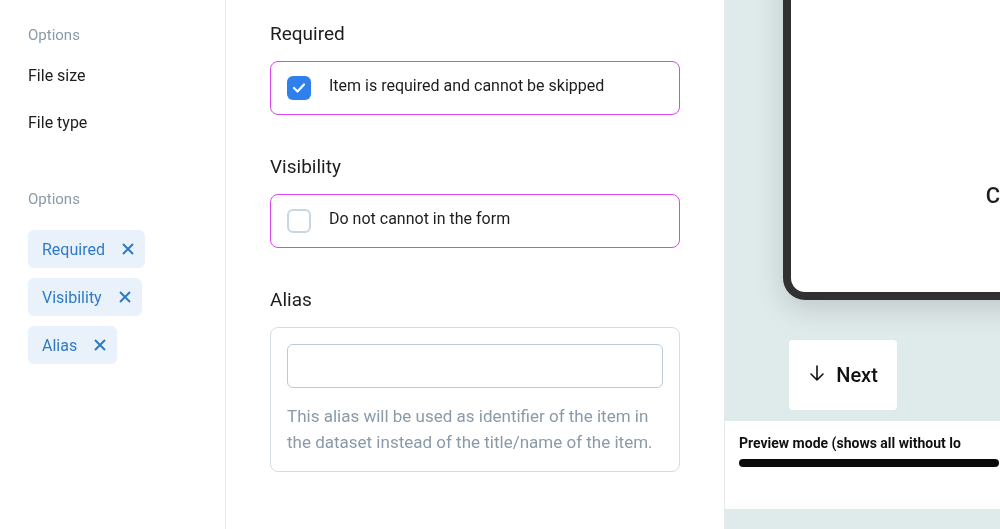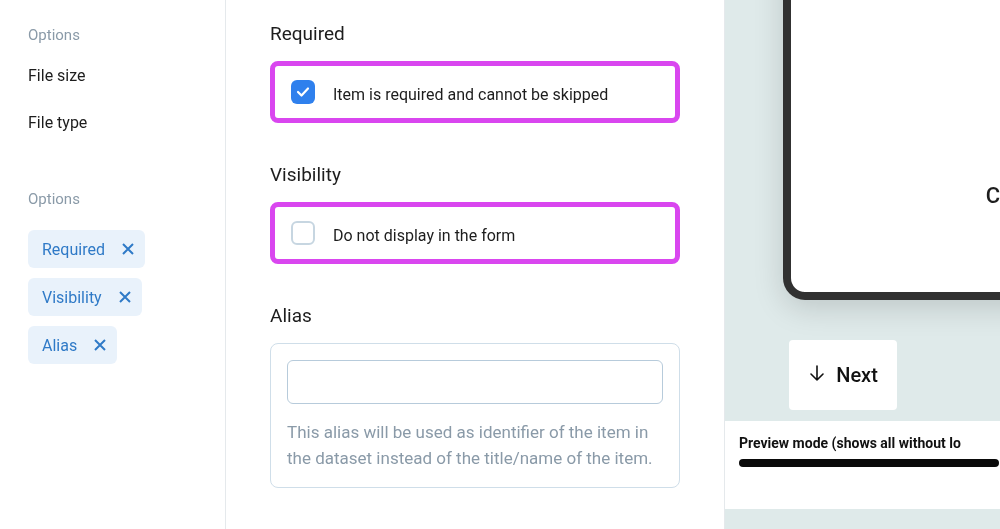--- a/index.html
+++ b/index.html
@@ -72,25 +72,25 @@
     padding: 22px 44px 0 44px;
     overflow: hidden;
   }
   .section-title {
     font-size: 19px;
     font-weight: 400;
     color: #1d1d1d;
     margin-bottom: 16px;
   }
   .option-box {
-    border: 5px solid #d946ef;
+    border: 1px solid #d946ef;
     border-radius: 8px;
     padding: 14px 16px;
     display: flex;
-    align-items: flex-end;
+    align-items: flex-start;
     margin-bottom: 40px;
   }
   .alias-box {
     border: 1px solid #cfdee9;
     border-radius: 8px;
     padding: 16px;
   }
   .checkbox {
     width: 24px;
     height: 24px;
@@ -258,21 +258,21 @@
       <svg viewBox="0 0 14 14" fill="none" stroke="white" stroke-width="2.2" stroke-linecap="round" stroke-linejoin="round">
           <path d="M2 7 L5.5 10.5 L12 3.5"></path>
         </svg>
     </div>
     <div class="label">Item is required and cannot be skipped</div>
   </div>
 
   <div class="section-title">Visibility</div>
   <div class="option-box">
     <div class="checkbox unchecked"></div>
-    <div class="label">Do not display in the form</div>
+    <div class="label">Do not cannot in the form</div>
   </div>
 
   <div class="section-title">Alias</div>
   <div class="alias-box">
     <input class="alias-input" type="text" value="" style="">
     <div class="alias-help">This alias will be used as identifier of the item in the dataset instead of the title/name of the item.</div>
   </div>
 
 </div>
 

